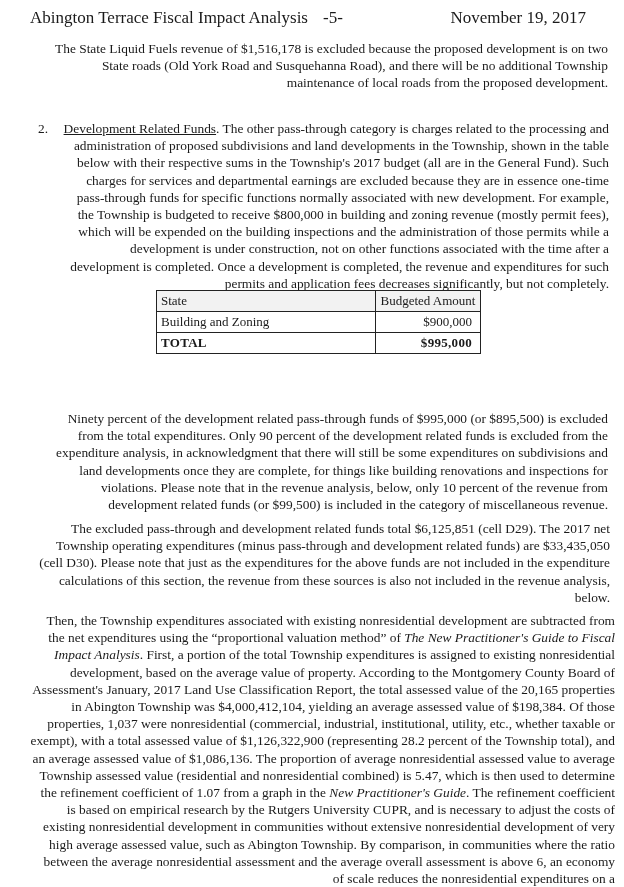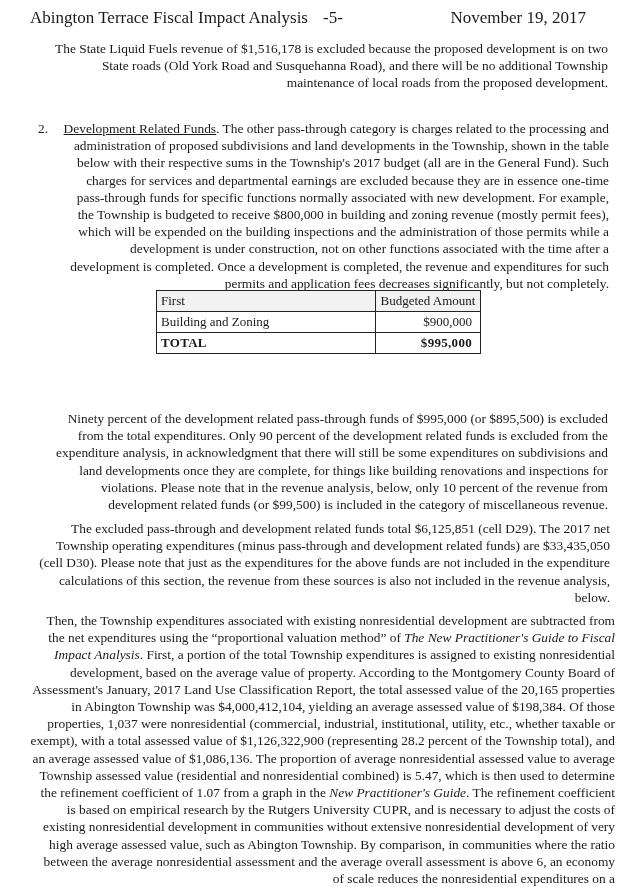--- a/index.html
+++ b/index.html
@@ -43,21 +43,21 @@
   <p class="para p1">The State Liquid Fuels revenue of $1,516,178 is excluded because the proposed development is on two State roads (Old York Road and Susquehanna Road), and there will be no additional Township maintenance of local roads from the proposed development.</p>
 
   <div class="para item2">
     <span class="num">2.</span>
     <span class="text"><span class="u">Development Related Funds</span><span>.</span><span> The other pass-through category is charges related to the processing and administration of proposed subdivisions and land developments in the Township, shown in the table below with their respective sums in the Township's 2017 budget (all are in the General Fund).  Such charges for services and departmental earnings are excluded because they are in essence one-time pass-through funds for specific functions normally associated with new development.  For example, the Township is budgeted to receive $800,000 in building and zoning revenue (mostly permit fees), which will be expended on the building inspections and the administration of those permits while a development is under construction, not on other functions associated with the time after a development is completed.  Once a development is completed, the revenue and expenditures for such permits and application fees decreases significantly, but not completely.</span></span>
   </div>
 
   <table class="funds">
     <tbody>
         <tr class="head">
-      <td class="src">First</td>
+      <td class="src">State</td>
       <td class="amt hd">Budgeted Amount</td>
     </tr>
     <tr>
       <td class="src">Building and Zoning</td>
       <td class="amt">$900,000</td>
     </tr>
     <tr class="total">
       <td class="src">TOTAL</td>
       <td class="amt">$995,000</td>
     </tr>

